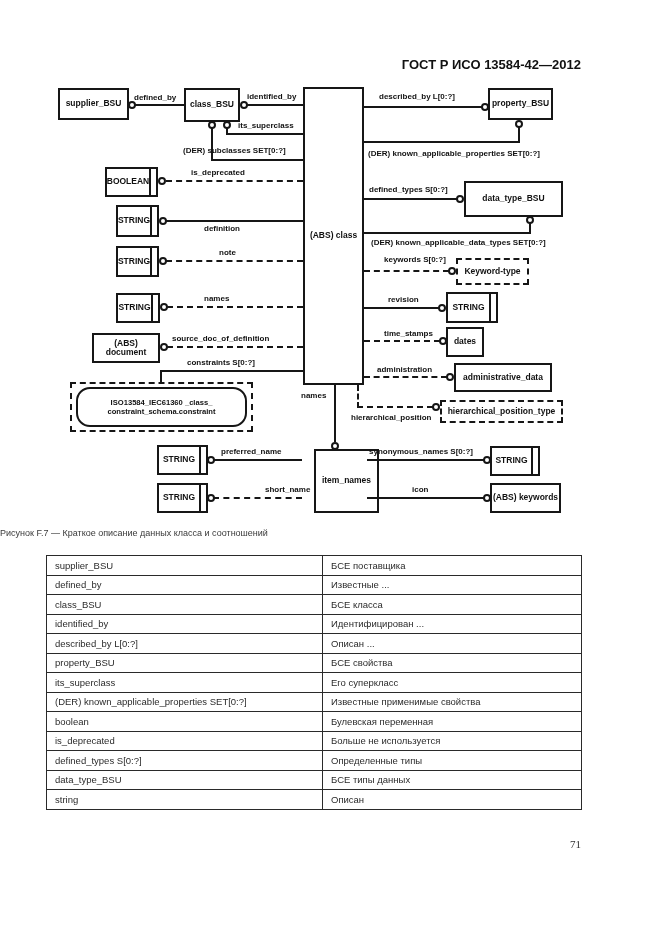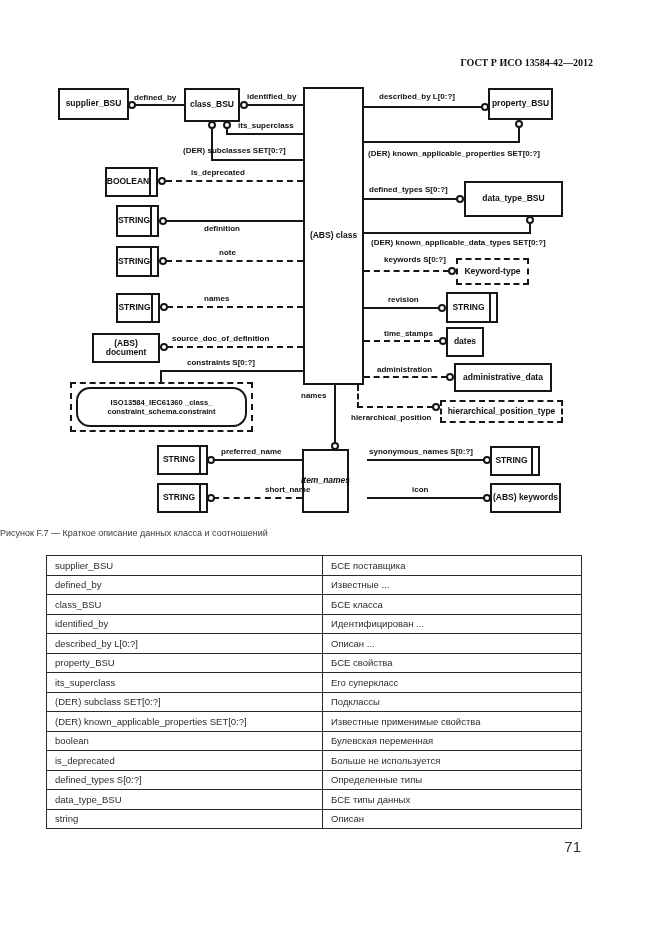--- a/index.html
+++ b/index.html
@@ -1,21 +1,21 @@
 <!DOCTYPE html>
 <html><head>
 <meta charset="utf-8">
 <style>
   html,body{margin:0;padding:0;background:#ffffff;}
   .page{
     position:relative;width:661px;height:935px;background:#fff;
     font-family:"Liberation Sans",sans-serif;color:#1a1a1a;overflow:hidden;
   }
   .doc-header{
-    position:absolute;top:57px;right:68px;font-size:10px;font-weight:bold;color:#111;font-family:Liberation Serif, serif;
+    position:absolute;top:57px;right:80px;font-size:13px;font-weight:bold;color:#111;
   }
   
   .node{
     position:absolute;border:2px solid #161616;background:#fff;box-sizing:border-box;
     display:flex;align-items:center;justify-content:center;text-align:center;
     font-size:8.5px;font-weight:bold;color:#111;line-height:1.1;
   }
   .typebox::after{
     content:'';position:absolute;top:-2px;bottom:-2px;right:5px;border-left:2px solid #161616;
   }
@@ -43,21 +43,21 @@
   .desc-table{
     position:absolute;top:555px;left:46px;width:536px;border-collapse:collapse;
     font-size:9.5px;color:#2b2b2b;table-layout:fixed;
   }
   .desc-table td{
     border:1.5px solid #2a2a2a;height:18.5px;padding:0 0 0 8px;vertical-align:middle;
     overflow:hidden;white-space:nowrap;
   }
   .desc-table td.c1{width:267px;}
   .page-number{
-    position:absolute;top:838px;right:80px;font-size:15px;color:#333;
+    position:absolute;top:838px;right:80px;font-size:11px;color:#333;font-family:Liberation Serif, serif;
   }
 </style>
 </head>
 <body>
 
 <div class="page">
 
   <div class="doc-header">ГОСТ Р ИСО 13584-42—2012</div>
 
   <div>
@@ -109,21 +109,21 @@
     <div class="node" style="left:446px;top:327px;width:38px;height:30px;">
         <span>dates</span>
       </div>
     <div class="node" style="left:454px;top:363px;width:98px;height:29px;">
         <span>administrative_data</span>
       </div>
     <div class="node dashedbox" style="left:440px;top:400px;width:123px;height:23px;">
         <span>hierarchical_position_type</span>
       </div>
 
-    <div class="node" style="left:302px;top:449px;width:47px;height:64px;font-style:italic;">
+    <div class="node" style="left:314px;top:449px;width:65px;height:64px;">
         <span>item_names</span>
       </div>
     <div class="node typebox" style="left:157px;top:445px;width:51px;height:30px;">
         <span>STRING</span>
       </div>
     <div class="node typebox" style="left:157px;top:483px;width:51px;height:30px;">
         <span>STRING</span>
       </div>
     <div class="node typebox" style="left:490px;top:446px;width:50px;height:30px;">
         <span>STRING</span>
@@ -240,24 +240,20 @@
         </tr>
       <tr>
           <td class="c1">property_BSU</td>
           <td>БСЕ свойства</td>
         </tr>
       <tr>
           <td class="c1">its_superclass</td>
           <td>Его суперкласс</td>
         </tr>
       <tr>
-          <td class="c1">(DER) subclass SET[0:?]</td>
-          <td>Подклассы</td>
-        </tr>
-      <tr>
           <td class="c1">(DER) known_applicable_properties SET[0:?]</td>
           <td>Известные применимые свойства</td>
         </tr>
       <tr>
           <td class="c1">boolean</td>
           <td>Булевская переменная</td>
         </tr>
       <tr>
           <td class="c1">is_deprecated</td>
           <td>Больше не используется</td>

